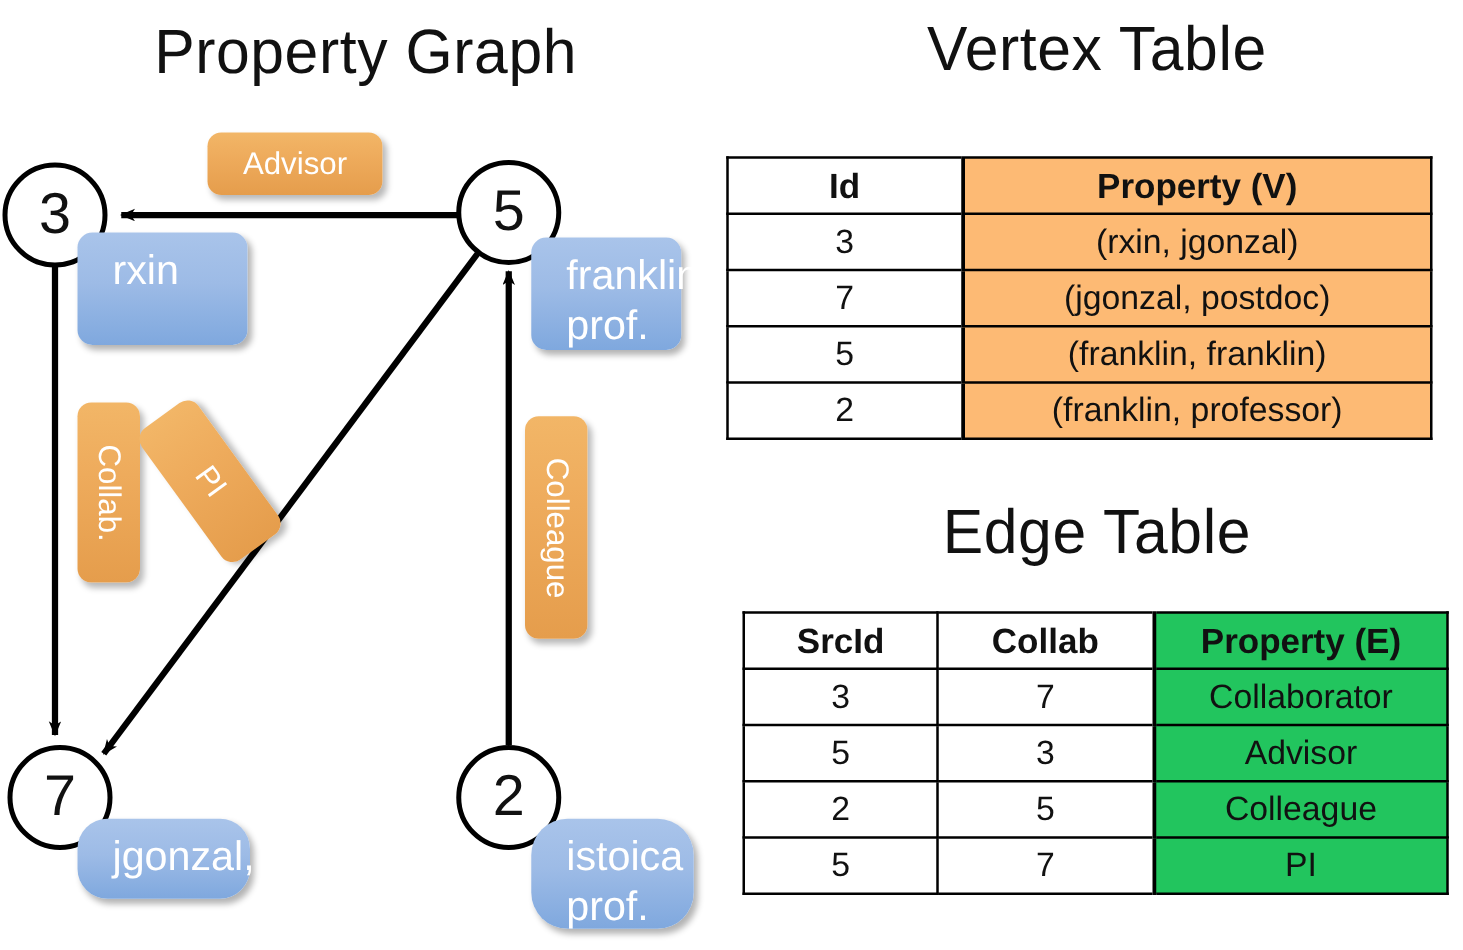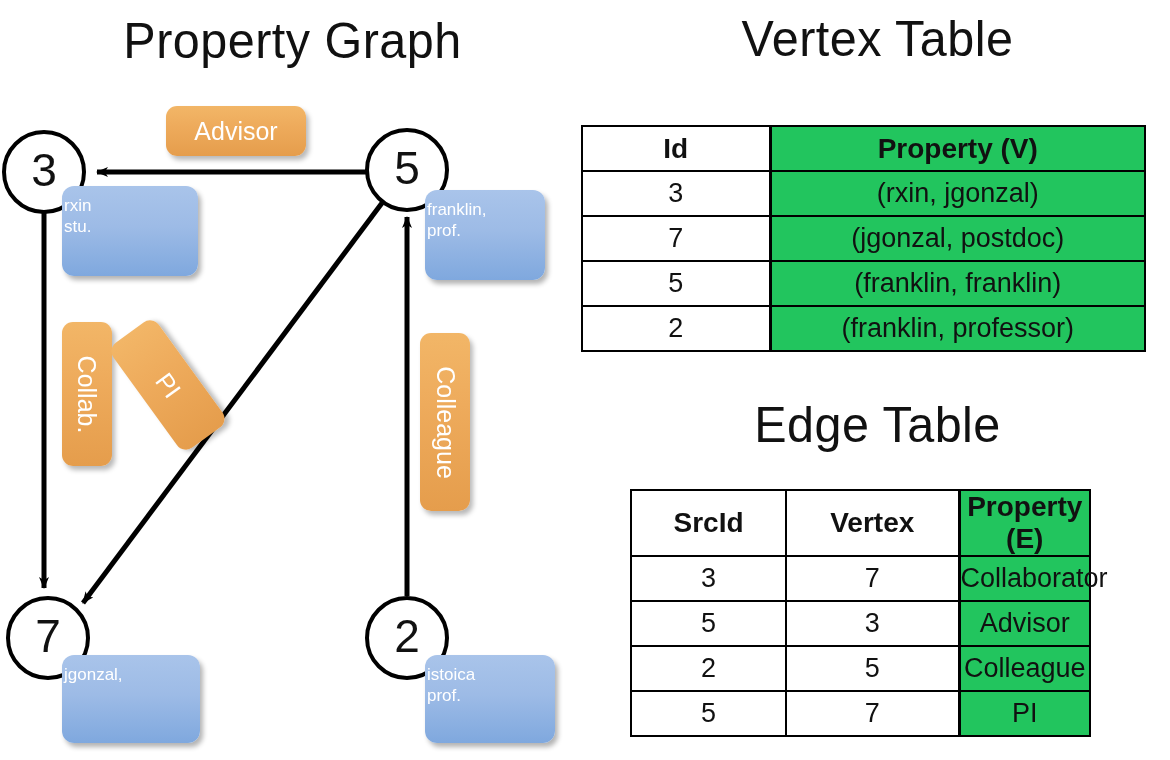--- a/index.html
+++ b/index.html
@@ -66,23 +66,23 @@
 
   
   .vbox {
     position: absolute;
     border-radius: 12px;
     background: linear-gradient(to bottom, #a9c4ea 0%, #9dbbe6 45%, #7fa8de 100%);
     box-shadow: 3px 4px 5px rgba(0,0,0,0.30);
     color: #ffffff;
     font-family: "Liberation Sans", sans-serif;
     font-weight: 400;
-    font-size: 17px;
+    font-size: 33px;
     line-height: 1.22;
-    padding: 10px 0 0 2px;
+    padding: 10px 0 0 28px;
     box-sizing: border-box;
     z-index: 4;
   }
 
   
   .ebox {
     position: absolute;
     border-radius: 11px;
     background: linear-gradient(to bottom, #f2b667 0%, #eeab5c 40%, #e59d4c 100%);
     box-shadow: 3px 4px 5px rgba(0,0,0,0.28);
@@ -120,24 +120,24 @@
   }
   .tbl th {
     font-weight: 700;
     font-size: 28px;
   }
   .hdr-id { height: 54px; }
 
   
   #vertex-table { left: 581px; top: 103px; width: 565px; margin-top: 22px; }
   #vertex-table .col-id   { width: 188px; background: #ffffff; }
-  #vertex-table .col-prop { background: #22c55e; border-left-width: 3px; }
-
-  
-  #edge-table { left: 594px; top: 489px; width: 461px; margin-left: 36px; }
+  #vertex-table .col-prop { background: #fdba74; border-left-width: 3px; }
+
+  
+  #edge-table { left: 594px; top: 489px; width: 565px; }
   #edge-table .col-src  { width: 155px; background: #ffffff; }
   #edge-table .col-dst  { width: 173px; background: #ffffff; }
   #edge-table .col-prop { background: #22c55e; border-left-width: 3px; }
 </style>
 </head>
 <body>
 
 <div class="title" id="graph-title">Property Graph</div>
 <div class="title" id="vertex-title">Vertex Table</div>
 <div class="title" id="edge-title">Edge Table</div>
@@ -168,30 +168,29 @@
     </div>
   <div class="node" style="left:6px;   top:596px;">
       <span>7</span>
     </div>
   <div class="node" style="left:365px; top:596px;">
       <span>2</span>
     </div>
 
   <div class="vbox" style="left:62px; top:186px; width:136px; height:90px;">
     <div>rxin</div>
-    <div>stu.</div>
   </div>
   <div class="vbox" style="left:425px; top:190px; width:120px; height:90px;">
     <div>franklin,</div>
     <div>prof.</div>
   </div>
-  <div class="vbox" style="left:62px; top:655px; width:138px; height:88px;">
+  <div class="vbox" style="left:62px; top:655px; width:138px; height:64px;border-radius:24px;">
     <div>jgonzal,</div>
   </div>
-  <div class="vbox" style="left:425px; top:655px; width:130px; height:88px;">
+  <div class="vbox" style="left:425px; top:655px; width:130px; height:88px;border-radius:29px;">
     <div>istoica</div>
     <div>prof.</div>
   </div>
 
   <div class="ebox" style="left:166px; top:106px; width:140px; height:50px;">
     <span class="lbl">Advisor</span>
   </div>
 
   <div class="ebox rot90" style="left:62px; top:322px; width:50px; height:144px;">
     <span class="lbl">Collab.</span>
@@ -229,21 +228,21 @@
     <td class="col-id">2</td>
     <td class="col-prop">(franklin, professor)</td>
   </tr>
 </tbody>
   </table>
 
 <table class="tbl" id="edge-table">
   <tbody>
       <tr>
     <th class="col-src hdr-id">SrcId</th>
-    <th class="col-dst hdr-id">Vertex</th>
+    <th class="col-dst hdr-id">Collab</th>
     <th class="col-prop hdr-id">Property (E)</th>
   </tr>
   <tr>
     <td class="col-src">3</td>
     <td class="col-dst">7</td>
     <td class="col-prop">Collaborator</td>
   </tr>
   <tr>
     <td class="col-src">5</td>
     <td class="col-dst">3</td>

